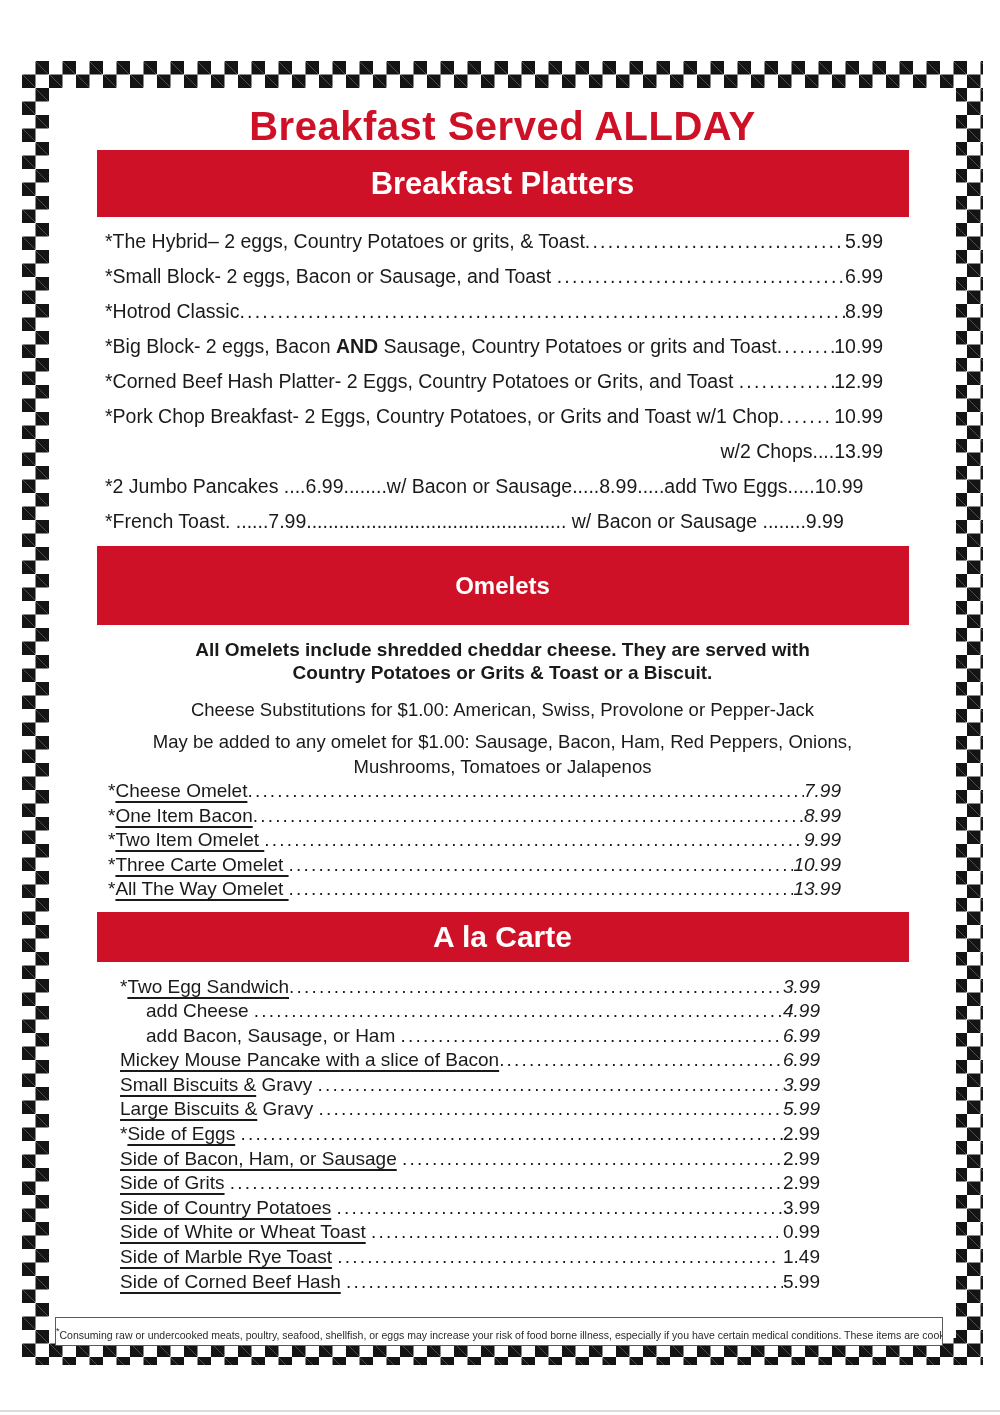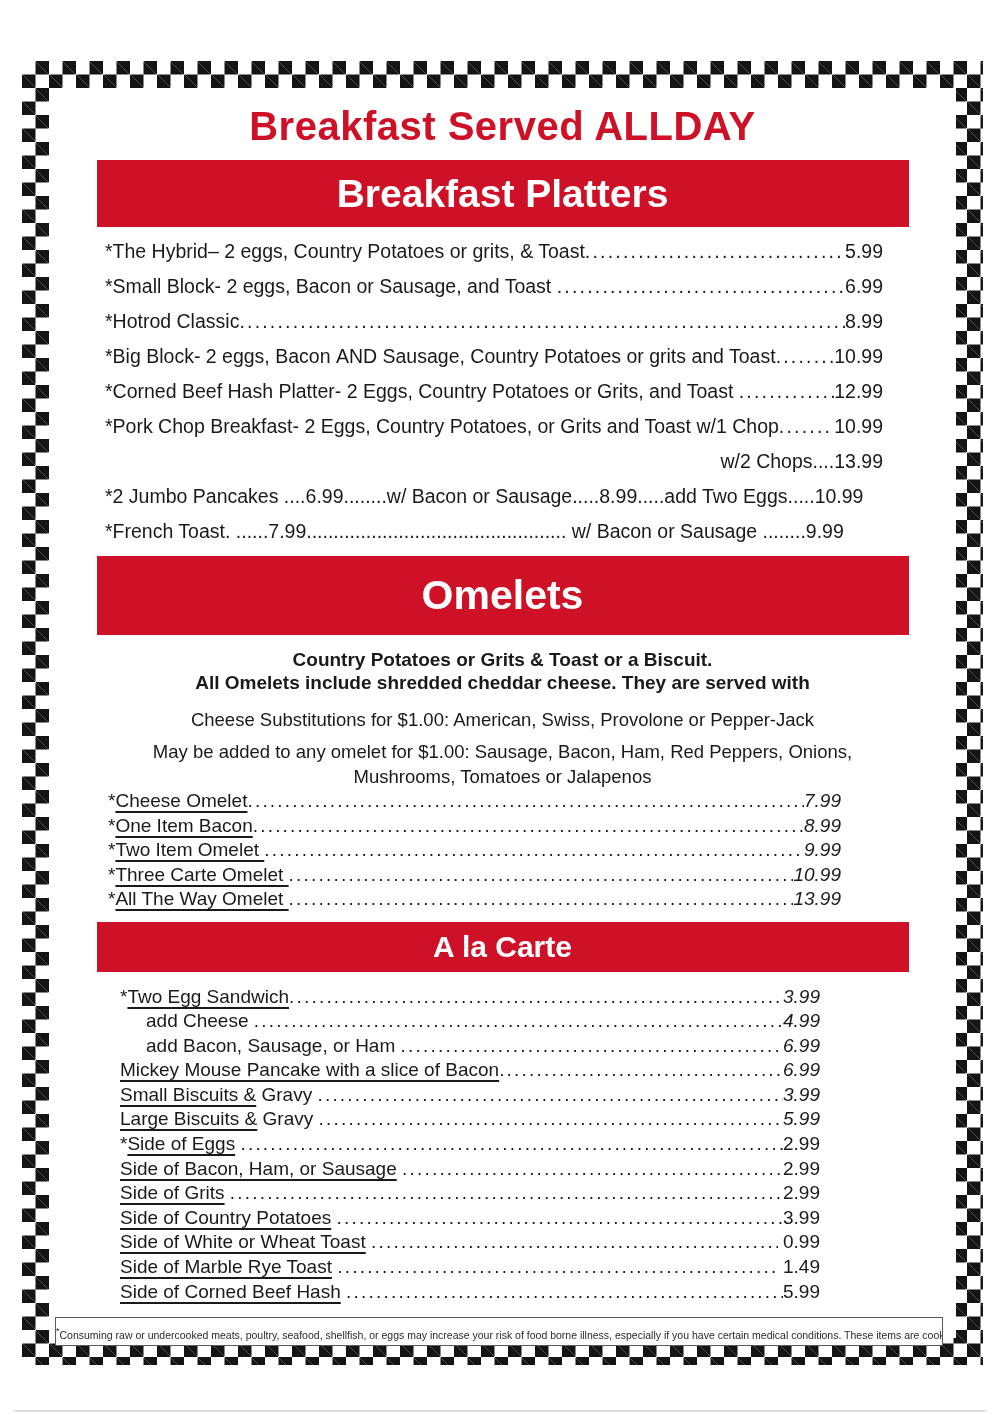--- a/index.html
+++ b/index.html
@@ -1,58 +1,58 @@
 <!DOCTYPE html>
 <html style="--accent_red: #ce1126; --banner_text: #ffffff; --checker_black: #141414; --text_dark: #1a1a1a;"><head>
 <meta charset="utf-8">
 <style>
   html,body{margin:0;padding:0;}
   body{background:#fff;}
   .page{
     position:relative;width:1000px;height:1415px;background:#ffffff;overflow:hidden;
-    font-family:"Liberation Sans",sans-serif;color:var(--text_dark,#1a1a1a);border-radius:28px;
+    font-family:"Liberation Sans",sans-serif;color:var(--text_dark,#1a1a1a);
   }
   .checker-frame{
     position:absolute;left:22px;top:61px;width:961px;height:1304px;box-sizing:border-box;padding:27px;
     background-color:#fff;
     background-image:
       linear-gradient(45deg,var(--checker_black,#141414) 25%,transparent 25%,transparent 75%,var(--checker_black,#141414) 75%),
       linear-gradient(45deg,var(--checker_black,#141414) 25%,transparent 25%,transparent 75%,var(--checker_black,#141414) 75%);
     background-size:27px 27px;
     background-position:0 0,13.5px 13.5px;
   }
   .inner{width:100%;height:100%;background:#ffffff;position:relative;overflow:hidden;}
   .title{
     padding-top:14px;text-align:center;font-size:40px;font-weight:bold;
     color:var(--accent_red,#ce1126);line-height:48px;letter-spacing:0.5px;
   }
   .banner{
     margin-left:auto;margin-right:auto;width:812px;background:var(--accent_red,#ce1126);
     color:var(--banner_text,#ffffff);font-weight:bold;text-align:center;
   }
-  .b1{margin-top:10px;height:67px;line-height:67px;font-size:39px;}
-  .b2{margin-top:8px;height:79px;line-height:79px;font-size:41px;}
+  .b1{height:67px;line-height:67px;font-size:31px;}
+  .b2{margin-top:8px;height:79px;line-height:79px;font-size:24px;}
   .b3{margin-top:10px;height:50px;line-height:50px;font-size:30px;}
   .list{font-size:19.5px;}
   .platters{margin:14px 0 0 56px;width:778px;}
   .platters .mline{line-height:21px;margin-bottom:14px;}
   .note{text-align:center;font-size:18.5px;}
   .note-bold{margin-top:13px;font-weight:bold;font-size:19px;line-height:23px;}
   .note-subs{margin-top:15px;line-height:22px;}
   .note-add{margin-top:8px;line-height:25px;}
   .omelets{margin:0 0 0 59px;width:733px;font-size:19px;}
   .omelets .mline{line-height:24.5px;}
   .alacarte{margin:13px 0 0 71px;width:700px;font-size:19px;}
   .alacarte .mline{line-height:24.6px;}
   .mline{display:flex;align-items:baseline;overflow:hidden;}
   .mline.right{justify-content:flex-end;}
   .mline.indent{padding-left:26px;align-items:flex-end;}
   .seg{white-space:pre;flex:0 0 auto;}
   .seg.u{text-decoration:underline;text-decoration-thickness:1.5px;text-underline-offset:3.5px;text-align:right;}
-  .seg.b{font-weight:normal;}
+  .seg.b{font-weight:bold;}
   .seg.price{flex:0 0 auto;}
   .seg.it{font-style:italic;}
   .leader{flex:1 1 auto;min-width:0;overflow:hidden;white-space:nowrap;letter-spacing:2.2px;}
   .disclaimer{
     position:absolute;left:55px;top:1317px;width:888px;height:29px;box-sizing:border-box;
     background:#ffffff;border:1px solid #5a5a5a;z-index:3;
     font-size:10.5px;line-height:27px;text-align:center;color:#2a2a2a;white-space:nowrap;overflow:hidden;
   }
   .disclaimer sup{font-size:9px;}
   .bottom-edge{position:absolute;left:0;right:0;bottom:3px;height:2px;background:#dcdcdc;}
@@ -125,22 +125,22 @@
             <span class="seg">*</span>
             <span class="seg u">French Toast. ......7.99................................................</span>
             <span class="seg"> w/ Bacon or Sausage ........9.99</span>
           </div>
         </div>
 
       <div class="banner b2">
         <span>Omelets</span>
       </div>
       <div class="note note-bold">
+        <div>All Omelets include shredded cheddar cheese.  They are served with</div>
         <div>Country Potatoes or Grits &amp; Toast or a Biscuit.</div>
-        <div>All Omelets include shredded cheddar cheese.  They are served with</div>
       </div>
       <div class="note note-subs">Cheese Substitutions for $1.00: American, Swiss, Provolone or Pepper-Jack</div>
       <div class="note note-add">
         <div>May be added to any omelet for $1.00: Sausage, Bacon, Ham, Red Peppers, Onions,</div>
         <div>Mushrooms, Tomatoes or Jalapenos</div>
       </div>
       <div class="list omelets">
           <div class="mline">
             <span class="seg">*</span>
             <span class="seg u">Cheese Omelet</span>

